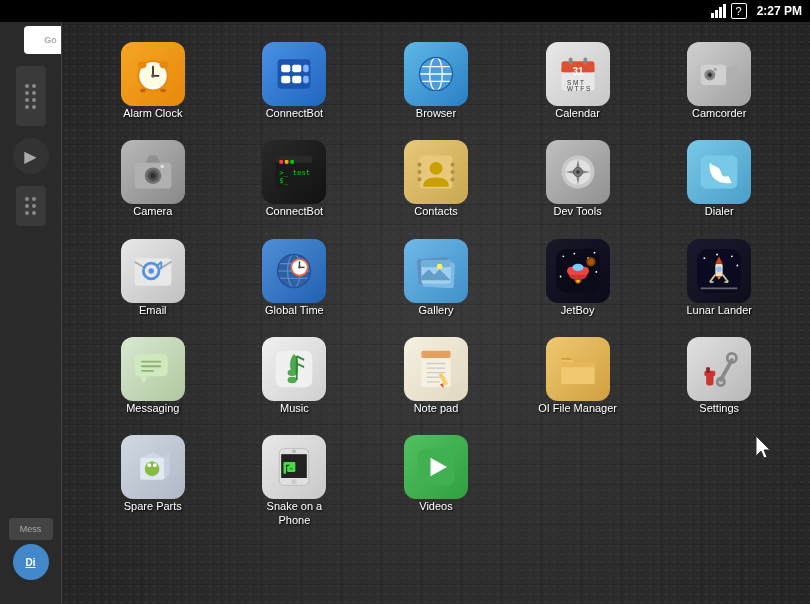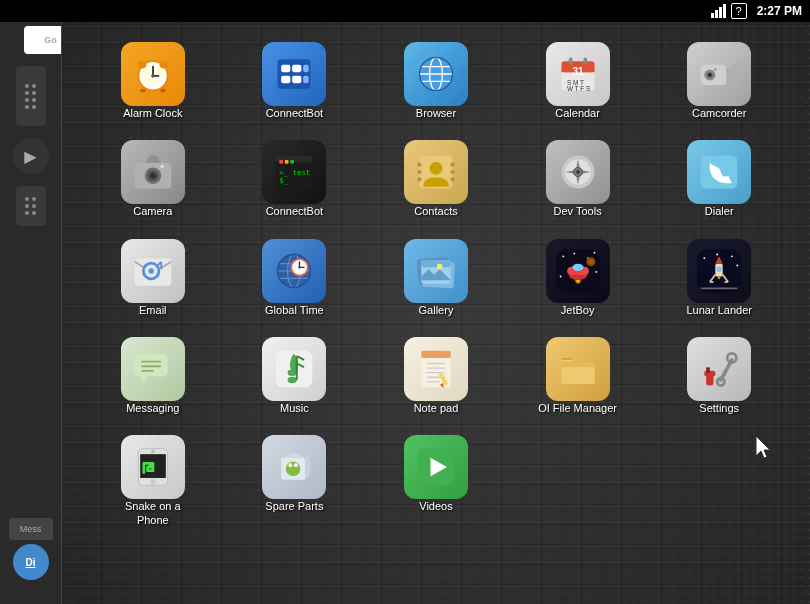--- a/index.html
+++ b/index.html
@@ -709,52 +709,52 @@
 
           <line x1="26" y1="36" x2="38" y2="14" stroke="#888" stroke-width="4" stroke-linecap="round"></line>
           <circle cx="38" cy="12" r="5" fill="none" stroke="#888" stroke-width="3"></circle>
           <circle cx="26" cy="38" r="4" fill="none" stroke="#888" stroke-width="3"></circle>
         </svg>
       </div>
       <span class="app-label">Settings</span>
     </div>
 
     <div class="app-item">
-      <div class="app-icon icon-snakeonaphone">
-        <svg viewBox="0 0 48 48" xmlns="http://www.w3.org/2000/svg">
-
-          <rect x="8" y="4" width="32" height="40" rx="5" fill="#e0e0e0" stroke="#bbb" stroke-width="1"></rect>
-          <rect x="10" y="10" width="28" height="26" fill="#222"></rect>
-
-          <polyline points="14,30 14,20 24,20 24,28 18,28 18,24 22,24" stroke="#44dd44" stroke-width="3" fill="none" stroke-linecap="round" stroke-linejoin="round"></polyline>
-          <circle cx="22" cy="22" r="3" fill="#44dd44"></circle>
-
-          <circle cx="24" cy="40" r="3" fill="#ccc"></circle>
-
-          <circle cx="24" cy="7" r="2" fill="#bbb"></circle>
-        </svg>
-      </div>
-      <span class="app-label">Snake on a Phone</span>
-    </div>
-
-    <div class="app-item">
       <div class="app-icon icon-spareparts">
         <svg viewBox="0 0 48 48" xmlns="http://www.w3.org/2000/svg">
 
           <rect x="10" y="14" width="26" height="24" rx="2" fill="#e0e8f0"></rect>
           <polygon points="10,14 24,8 36,14" fill="#d0d8e8"></polygon>
           <polygon points="36,14 36,38 42,32 42,8" fill="#c8d0e0"></polygon>
 
           <circle cx="23" cy="26" r="8" fill="#88bb44"></circle>
           <rect x="17" y="22" width="12" height="10" rx="2" fill="#88bb44"></rect>
           <circle cx="20" cy="22" r="2" fill="white"></circle>
           <circle cx="26" cy="22" r="2" fill="white"></circle>
         </svg>
       </div>
       <span class="app-label">Spare Parts</span>
+    </div>
+
+    <div class="app-item">
+      <div class="app-icon icon-snakeonaphone">
+        <svg viewBox="0 0 48 48" xmlns="http://www.w3.org/2000/svg">
+
+          <rect x="8" y="4" width="32" height="40" rx="5" fill="#e0e0e0" stroke="#bbb" stroke-width="1"></rect>
+          <rect x="10" y="10" width="28" height="26" fill="#222"></rect>
+
+          <polyline points="14,30 14,20 24,20 24,28 18,28 18,24 22,24" stroke="#44dd44" stroke-width="3" fill="none" stroke-linecap="round" stroke-linejoin="round"></polyline>
+          <circle cx="22" cy="22" r="3" fill="#44dd44"></circle>
+
+          <circle cx="24" cy="40" r="3" fill="#ccc"></circle>
+
+          <circle cx="24" cy="7" r="2" fill="#bbb"></circle>
+        </svg>
+      </div>
+      <span class="app-label">Snake on a Phone</span>
     </div>
 
     <div class="app-item">
       <div class="app-icon icon-videos">
         <svg viewBox="0 0 48 48" xmlns="http://www.w3.org/2000/svg">
           <rect x="4" y="4" width="40" height="40" rx="8" fill="#40b050"></rect>
           <polygon points="18,14 18,34 36,24" fill="white"></polygon>
         </svg>
       </div>
       <span class="app-label">Videos</span>

